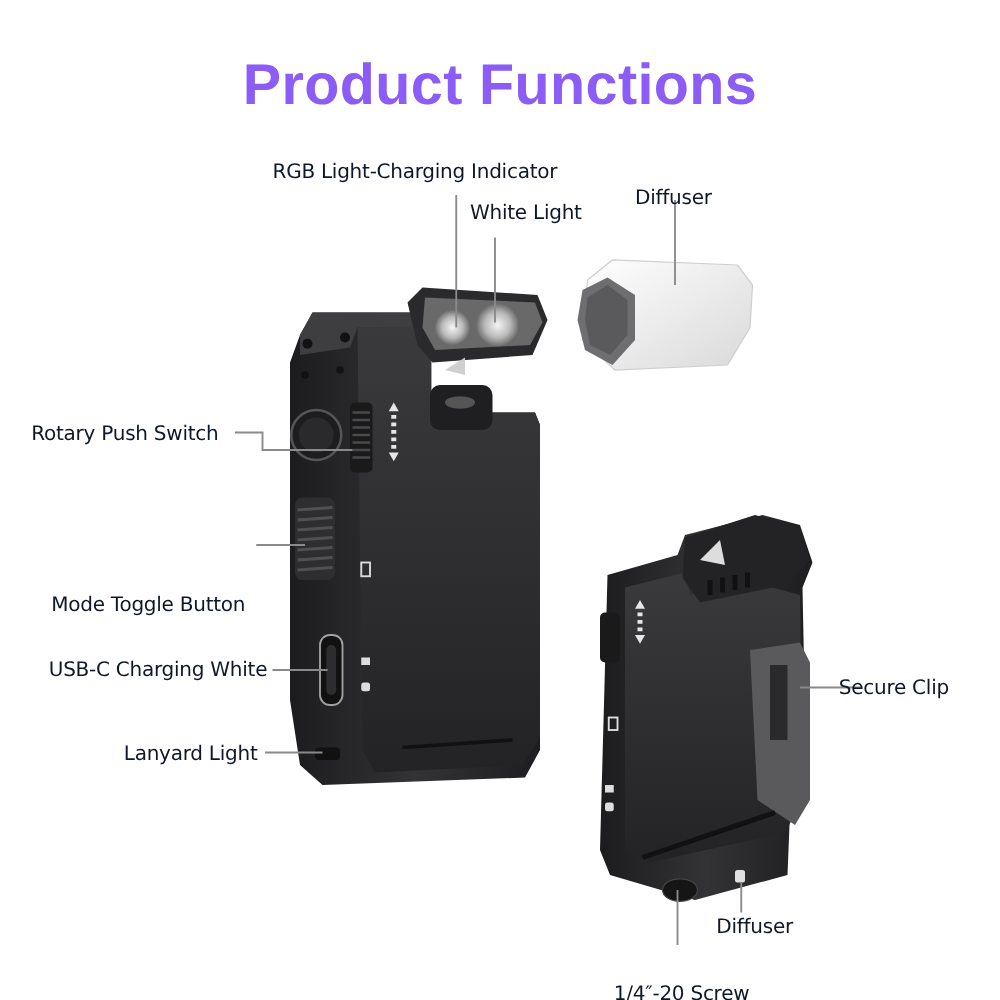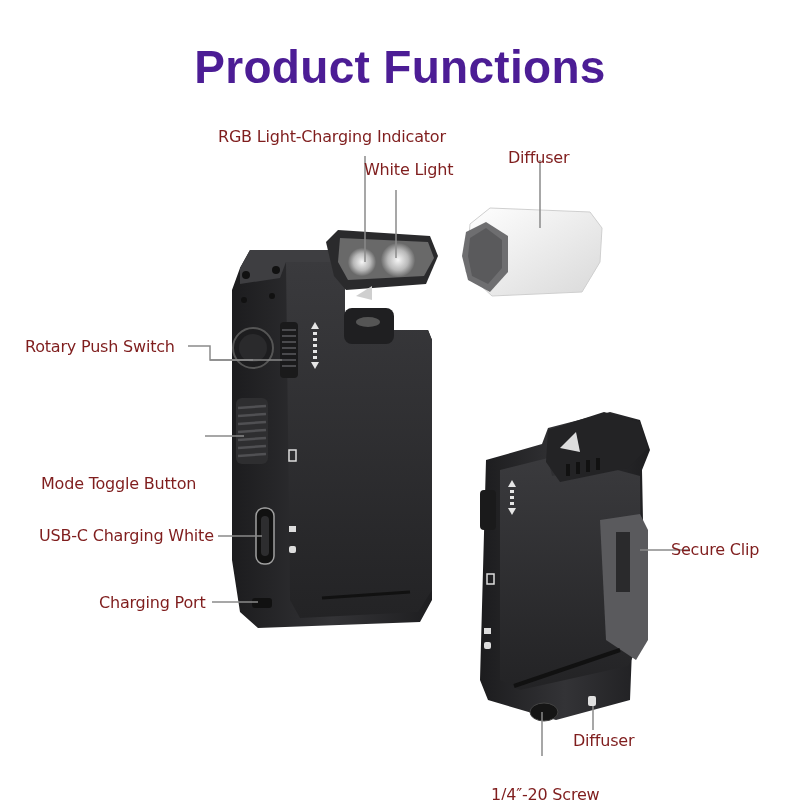--- a/index.html
+++ b/index.html
@@ -1,21 +1,21 @@
 <!DOCTYPE html>
 <html><head>
 <meta charset="utf-8">
 <style>
   html, body { margin: 0; padding: 0; }
   body { width: 800px; height: 800px; background: #ffffff; position: relative; overflow: hidden;
          font-family: "DejaVu Sans", "Liberation Sans", sans-serif; }
   .title { position: absolute; left: 0; top: 40px; width: 800px; text-align: center;
            font-family: "Liberation Sans", "DejaVu Sans", sans-serif; font-weight: bold;
-           font-size: 46px; color: #4c1d95; letter-spacing: 0.3px; }
-  .label { position: absolute; font-size: 16px; color: #7f1d1d; white-space: nowrap; line-height: 20px;
+           font-size: 46px; color: #8b5cf6; letter-spacing: 0.3px; }
+  .label { position: absolute; font-size: 16px; color: #0f172a; white-space: nowrap; line-height: 20px;
            font-family: "DejaVu Sans", "Liberation Sans", sans-serif; letter-spacing: -0.2px; }
   .art { position: absolute; left: 0; top: 0; width: 800px; height: 800px; }
 </style>
 </head>
 <body>
 
 <div class="title">Product Functions</div>
 
 <svg class="art" viewBox="0 0 800 800" xmlns="http://www.w3.org/2000/svg">
   <defs>
@@ -160,21 +160,21 @@
     <line x1="205" y1="436" x2="244" y2="436"></line>
     <line x1="218" y1="536" x2="262" y2="536"></line>
     <line x1="212" y1="602" x2="258" y2="602"></line>
     <line x1="640" y1="550" x2="690" y2="550"></line>
     <line x1="542" y1="712" x2="542" y2="756"></line>
     <line x1="593" y1="706" x2="593" y2="730"></line>
   </g>
 </svg>
 
 <div class="label" style="left:218px; top:127px;">RGB Light-Charging Indicator</div>
-<div class="label" style="left:364px; top:160px;">White Light</div>
+<div class="label" style="left:376px; top:160px;">White Light</div>
 <div class="label" style="left:508px; top:136px;margin-top:12px;">Diffuser</div>
 <div class="label" style="left:25px; top:337px;">Rotary Push Switch</div>
 <div class="label" style="left:41px; top:426px;margin-top:48px;">Mode Toggle Button</div>
 <div class="label" style="left:39px; top:526px;">USB-C Charging White</div>
-<div class="label" style="left:99px; top:593px;">Charging Port</div>
+<div class="label" style="left:99px; top:593px;">Lanyard Light</div>
 <div class="label" style="left:671px; top:540px;">Secure Clip</div>
 <div class="label" style="left:573px; top:731px;">Diffuser</div>
 <div class="label" style="left:491px; top:766px;margin-top:19px;">1/4″-20 Screw</div>
 
 </body></html>

